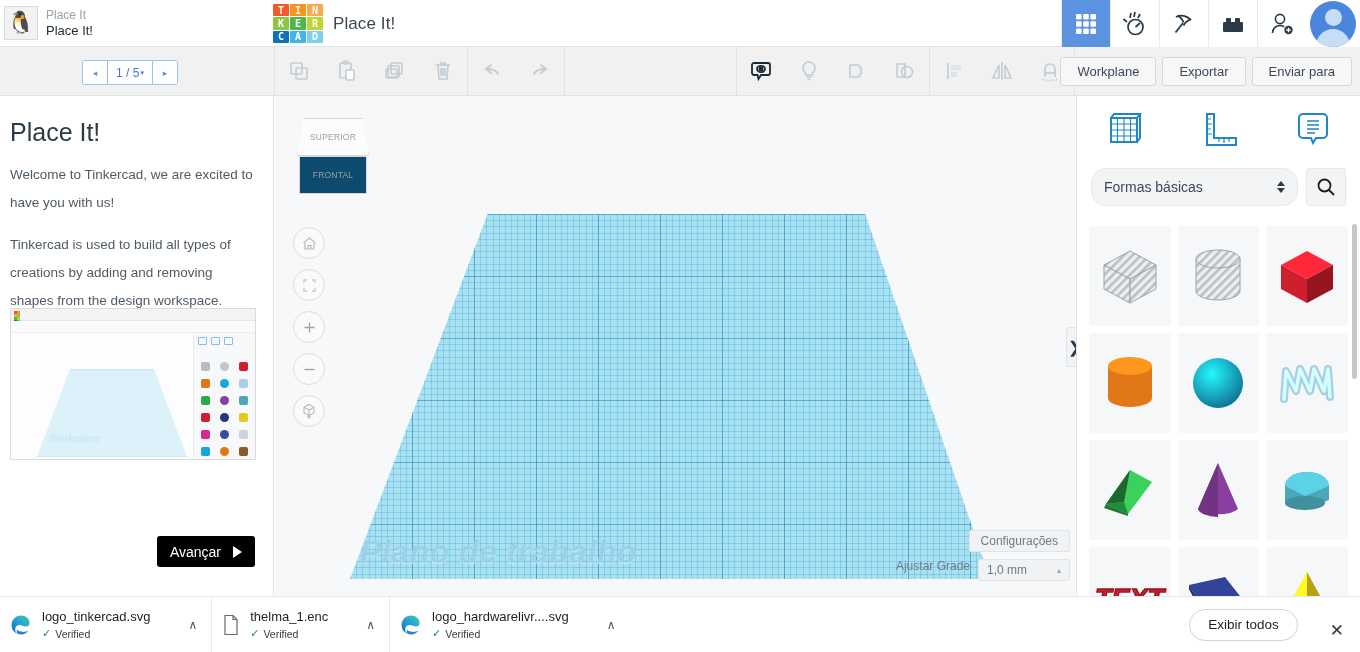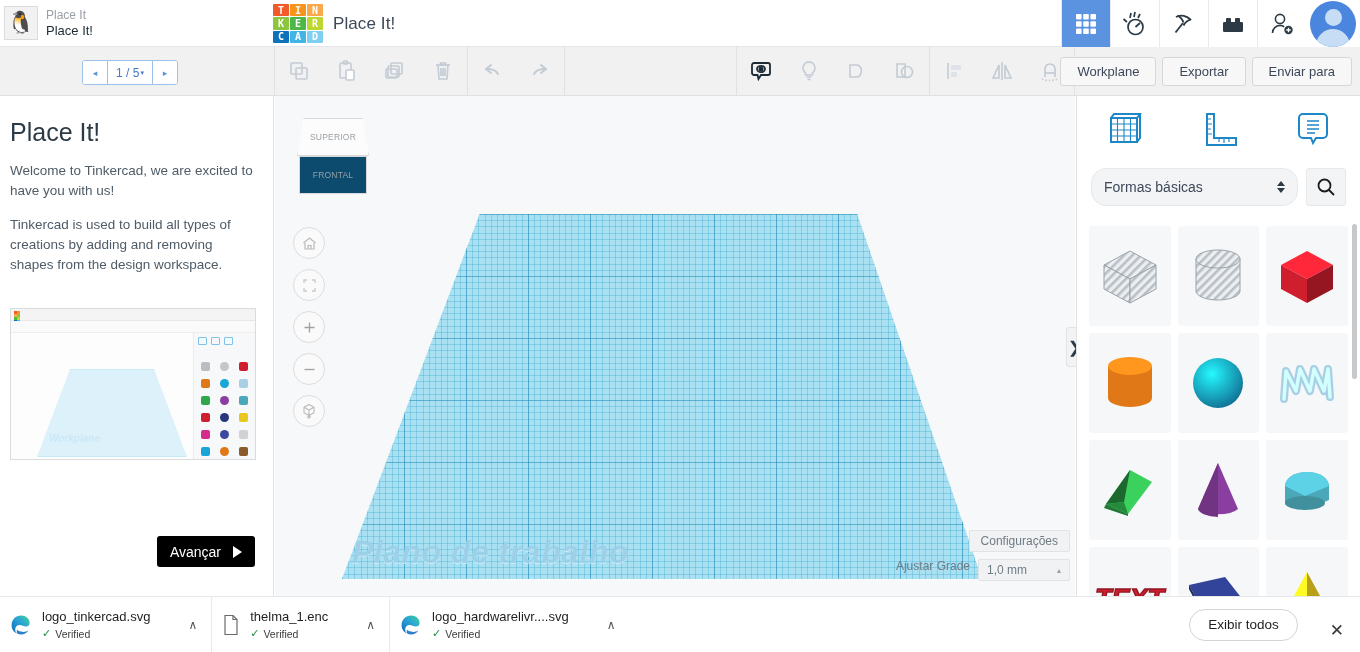--- a/index.html
+++ b/index.html
@@ -96,21 +96,21 @@
     background: #f7f7f8; font-size: 13px; color: #3c4858; cursor: pointer;
     display: flex; align-items: center;
   }
 
   
   .leftpanel {
     position: absolute; left: 0; top: 96px; width: 274px; height: 500px;
     background: #fff; border-right: 1px solid #dfe1e3;
   }
   .tut-title { font-size: 25px; color: #2b3a45; padding: 22px 20px 0 10px; font-weight: normal; }
-  .tut-p { font-size: 13.5px; color: #4f5b66; line-height: 20px; padding: 14px 18px 0 10px; }
+  .tut-p { font-size: 13.5px; color: #4f5b66; line-height: 28px; padding: 14px 18px 0 10px; }
   .tut-thumb {
     position: absolute; left: 10px; top: 212px; width: 246px; height: 152px;
     border: 1px solid #d9dbdd; background: #fff; overflow: hidden;
   }
   .mini { position: absolute; inset: 0; }
   .mini-top { position:absolute; left:0; top:0; right:0; height:12px; background:#f4f4f5; border-bottom:1px solid #e6e7e8;}
   .mini-tab { position:absolute; left:3px; top:2px; width:8px; height:8px; }
   .mini-tab i { display:block; float:left; width:3px; height:3px; }
   .mini-bar2 { position:absolute; left:0; top:12px; right:0; height:12px; background:#fafafa; border-bottom:1px solid #eee;}
   .mini-canvas { position:absolute; left:0; top:24px; right:62px; bottom:0; background:#fdfdfd; }
@@ -158,21 +158,21 @@
   .vc-label { font-size: 8.5px; color: #9aa0a6; letter-spacing: .2px; }
 
   .navbtns { position: absolute; left: 293px; top: 227px; display: flex; flex-direction: column; gap: 10px; }
   .navbtn {
     width: 32px; height: 32px; border-radius: 50%; border: 1px solid #dcdddf;
     background: #fafafa; display: flex; align-items: center; justify-content: center;
     cursor: pointer;
   }
 
   .workplane {
-    position: absolute; left: 67px; top: 118px; width: 640px; height: 365px;
+    position: absolute; left: 75px; top: 118px; width: 640px; height: 365px;
   }
   .wp-shape {
     position: absolute; inset: 0;
     clip-path: polygon(21.5% 0%, 80.5% 0%, 100% 100%, 0% 100%);
     background:
       repeating-linear-gradient(to right, rgba(43,160,200,.30) 0 1px, transparent 1px 6.2px),
       repeating-linear-gradient(to bottom, rgba(43,160,200,.30) 0 1px, transparent 1px 6.2px),
       #a9e0f2;
   }
   .wp-major {

